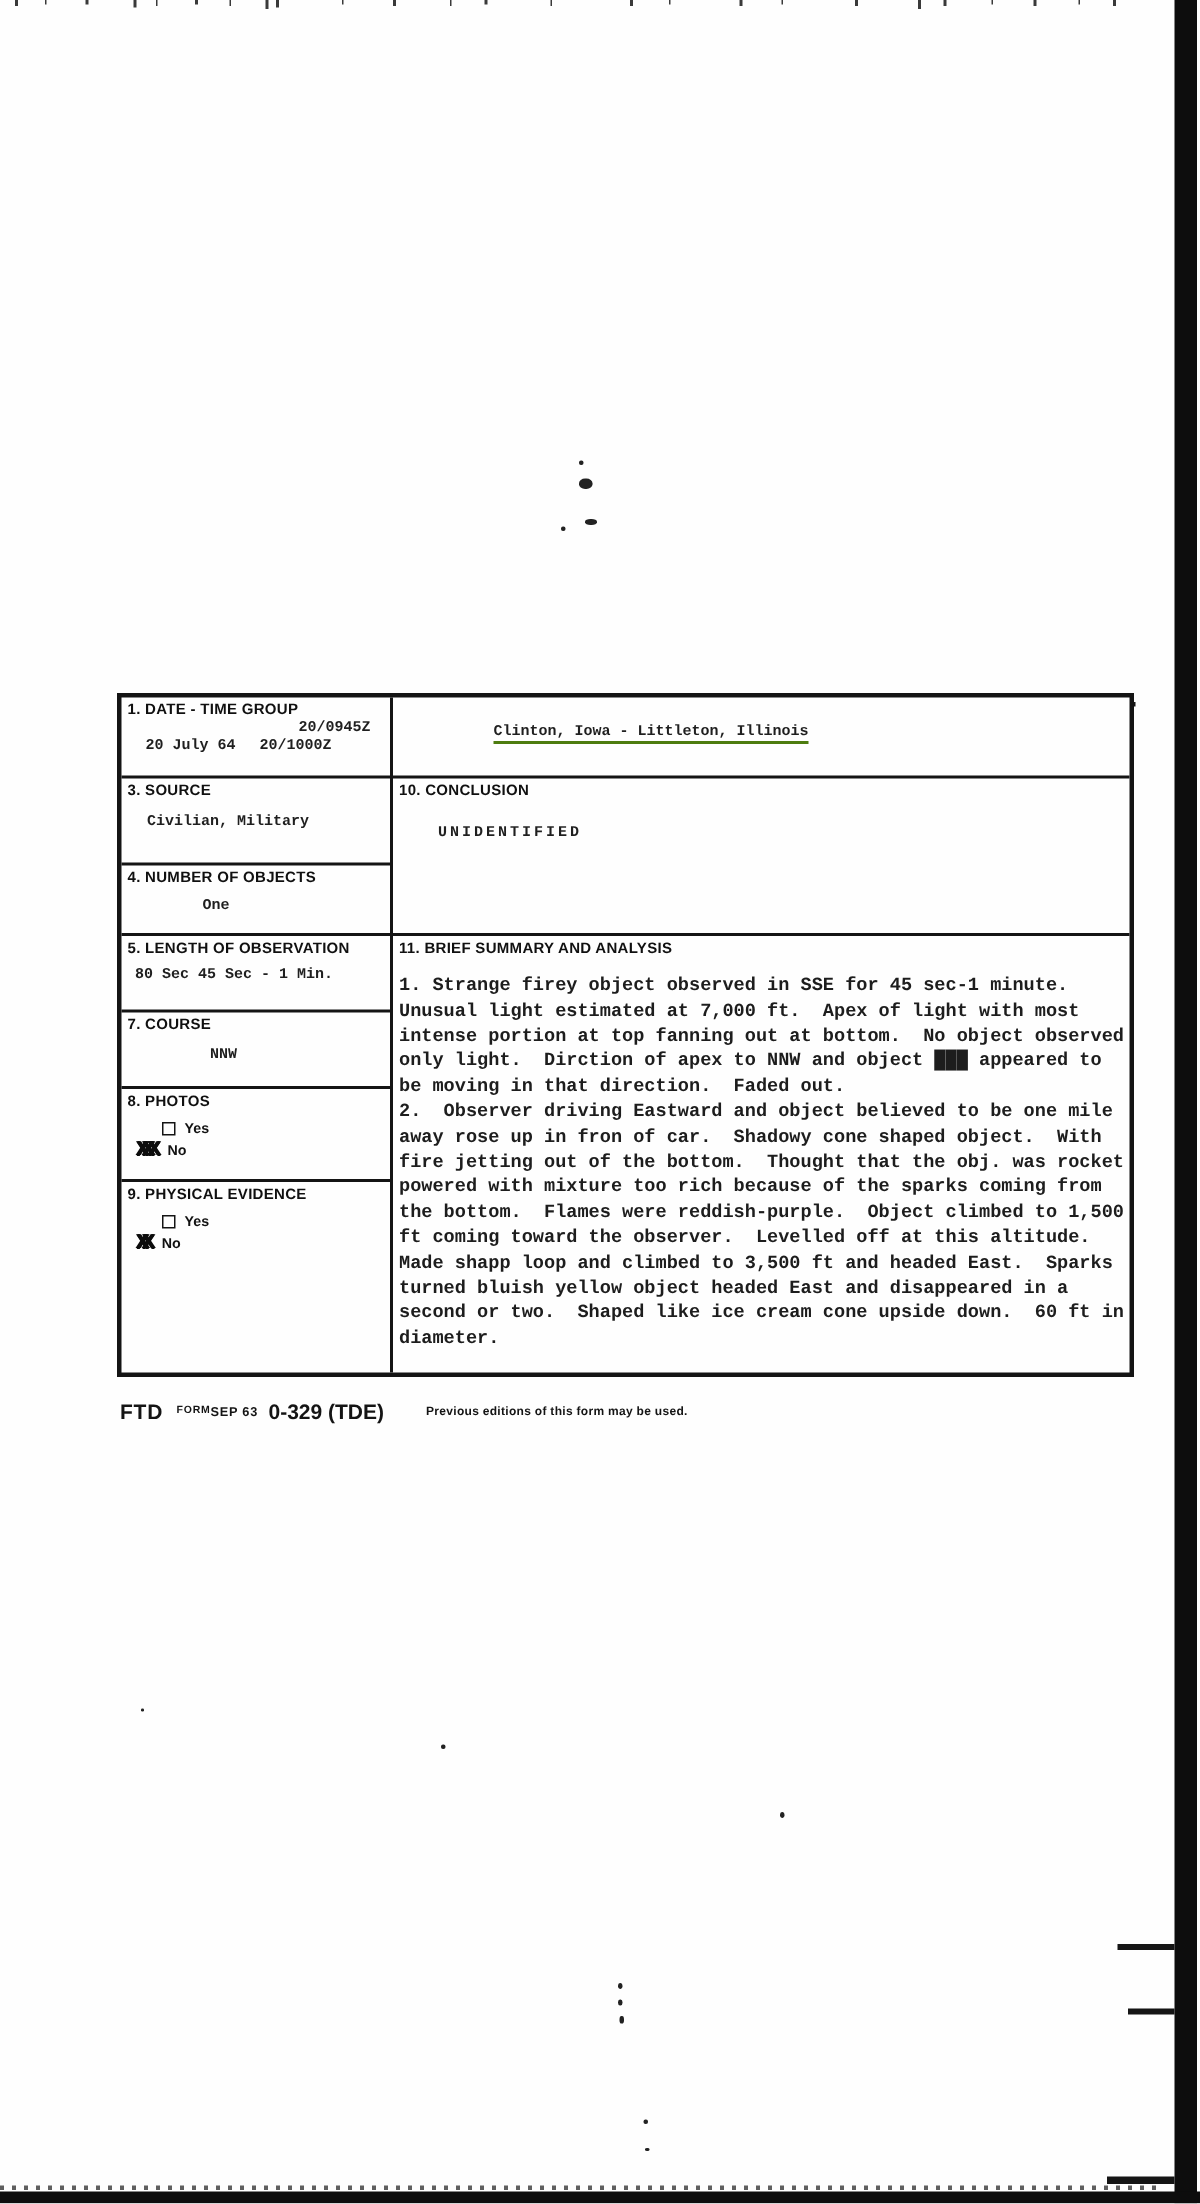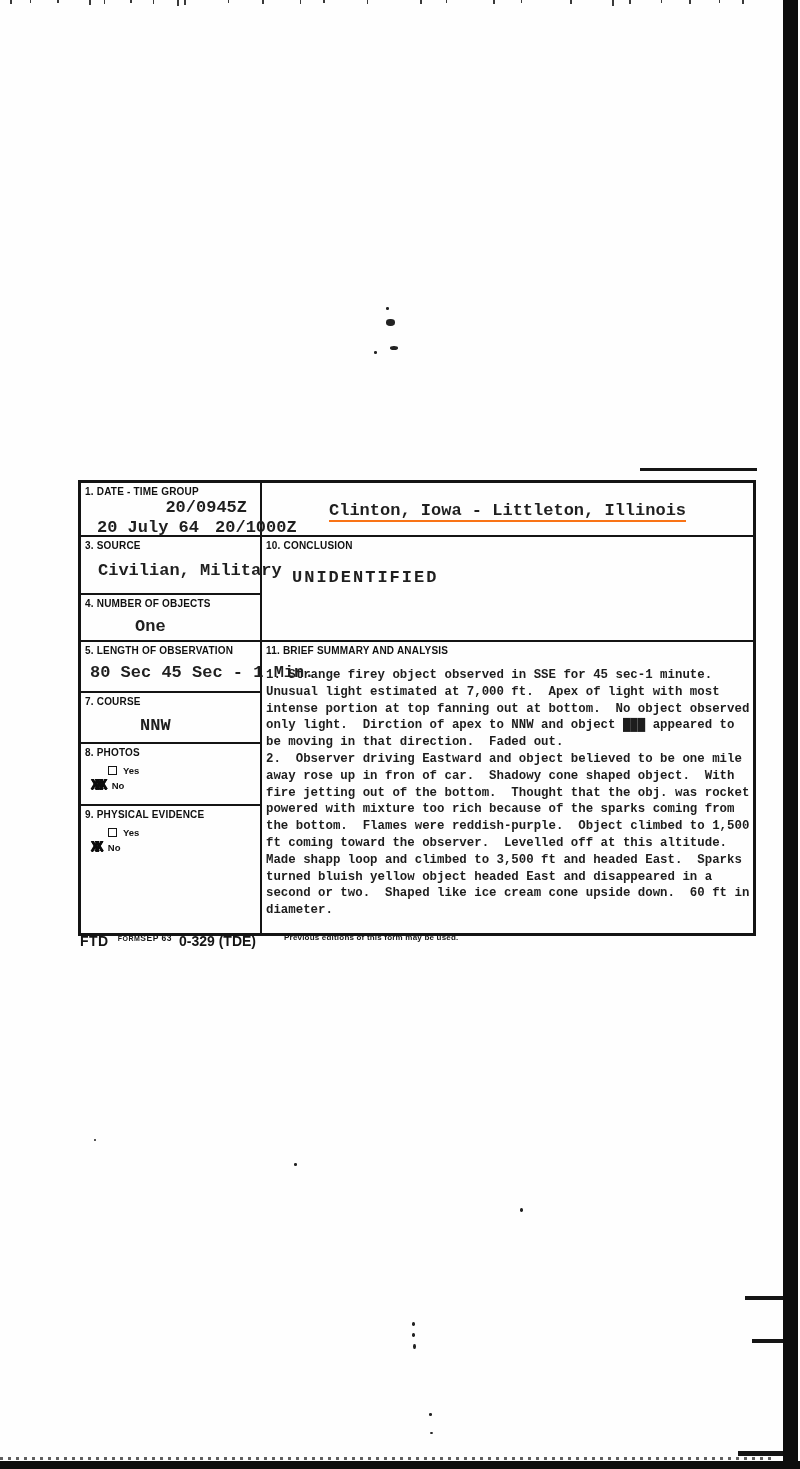--- a/index.html
+++ b/index.html
@@ -2,55 +2,55 @@
 <html><head>
 <meta charset="utf-8">
 <style>
   html,body { margin:0; padding:0; background:#e8e8e8; }
   .page {
     position:relative; width:800px; height:1469px; background:#fefefe;
     overflow:hidden; color:#1b1b1b; font-family:"Liberation Sans", sans-serif;
   }
   
   .form-table {
-    position:absolute; left:78px; top:480px; width:678px; height:456px;
+    position:absolute; left:78px; top:462px; width:678px; height:456px;
     border:3px solid #141414; display:flex; box-sizing:border-box; background:#fefefe;
   }
   .col-left { flex:0 0 181px; width:181px; border-right:2.5px solid #141414; display:flex; flex-direction:column; box-sizing:border-box; }
   .col-right { flex:1; display:flex; flex-direction:column; position:relative; }
   .cell { border-bottom:2.5px solid #141414; box-sizing:border-box; padding:3px 4px 0 4px; position:relative; overflow:visible; }
   .cell.last { border-bottom:none; flex:1; }
   .lbl { font-weight:bold; font-size:10px; letter-spacing:0.2px; color:#101010; white-space:nowrap; }
-  .val { font-family:"Liberation Mono", monospace; font-weight:bold; font-size:17px; color:#1f1f1f; white-space:pre; }
+  .val { font-family:"Liberation Mono", monospace; font-weight:bold; font-size:10px; color:#1f1f1f; white-space:pre; }
   
   .v-dtg1 { text-align:right; padding-right:9px; margin-top:1px; }
   .v-dtg2 { padding-left:12px; margin-top:1px; }
   .v-dtg2 .sp { display:inline-block; width:16px; }
   .v-src { margin:10px 0 0 13px; }
   .v-one { margin:8px 0 0 50px; }
   .v-len { margin:7px 0 0 5px; }
   .v-typ { margin:9px 0 0 58px; }
   .v-crs { margin:9px 0 0 55px; }
-  .v-loc { display:inline-block; margin:15px 0 0 63px; border-bottom:2px solid #f97316; }
+  .v-loc { display:inline-block; margin:15px 0 0 63px; border-bottom:2px solid #4d7c0f; }
   .v-con { margin:17px 0 0 26px; letter-spacing:2px; }
   .chk-line { display:flex; align-items:center; margin:7px 0 0 23px; font-weight:bold; font-size:9.5px; color:#111; }
   .chk-box { width:7px; height:7px; border:1.5px solid #141414; margin-right:6px; flex:0 0 auto; }
   .no-line { margin:1px 0 0 6px; }
   .strike {
     font-family:"Liberation Mono", monospace; font-weight:bold; font-size:14px;
     letter-spacing:-4.5px; margin-right:9px; color:#0c0c0c;
     text-shadow:0.6px 0 #0c0c0c, -0.6px 0 #0c0c0c, 0 0.5px #0c0c0c;
   }
   .summary-text {
     position:absolute; left:4px; top:25px;
     font-family:"Liberation Mono", monospace; font-weight:bold;
     font-size:12.4px; line-height:16.8px; white-space:pre; color:#1d1d1d;
   }
   
-  .footer { position:absolute; left:80px; top:933px; display:flex; align-items:flex-start; font-weight:bold; color:#141414; }
+  .footer { position:absolute; left:80px; top:933px; display:flex; align-items:center; font-weight:bold; color:#141414; }
   .ftd { font-size:14px; letter-spacing:0.5px; }
   .form-stack { display:flex; flex-direction:row; align-items:center; margin:0 7px 1px 9px; }
   .form-word { font-size:7px; letter-spacing:0.5px; }
   .form-date { font-size:8.5px; letter-spacing:0.5px; }
   .form-num { font-size:14px; }
   .footer-note { font-size:8px; margin:0 0 2px 28px; letter-spacing:0.2px; }
   
   .art { position:absolute; background:#151515; }
   .right-bar { left:783px; top:0; width:15px; height:1469px; background:#0d0d0d; }
   .bottom-bar { left:0; top:1461px; width:800px; height:8px; background:#0d0d0d; }

